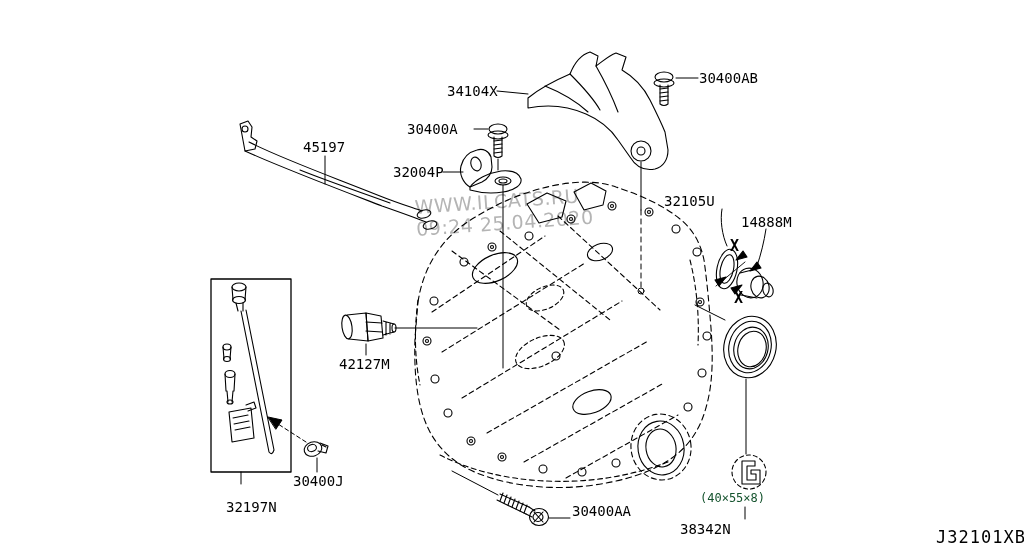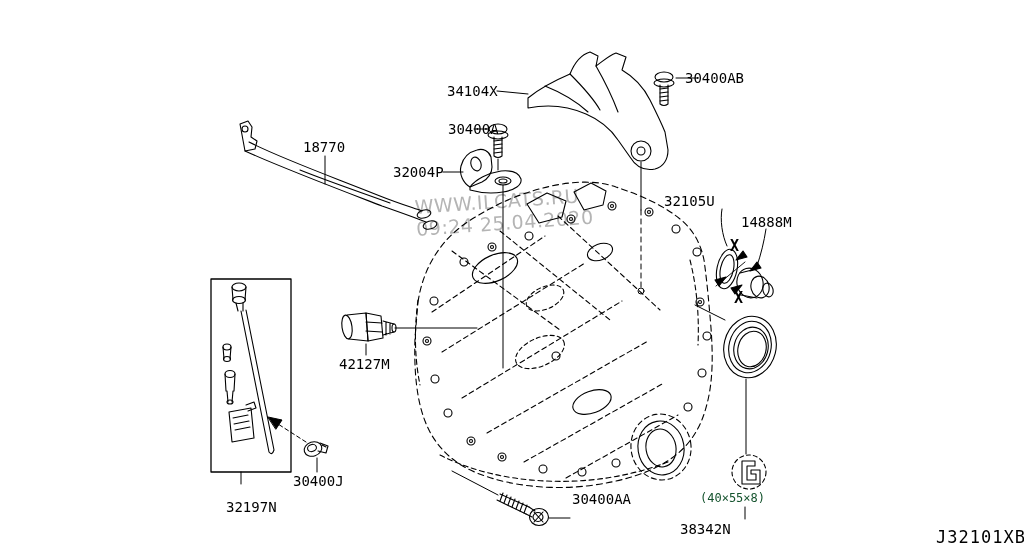--- a/index.html
+++ b/index.html
@@ -222,30 +222,30 @@
       <path d="M452 471 L 498 495"></path>
       <path d="M549 518 L 570 518"></path>
       <path d="M317 458 L 317 472"></path>
       <path d="M241 472 L 241 484"></path>
       <path d="M306 442 L 278 424" stroke-dasharray="4 3"></path>
       <polygon points="268,417 282,420 276,429" fill="#000"></polygon>
     </g>
   </svg>
 
   <div class="part-label" style="left:447px;top:84px">34104X</div>
-  <div class="part-label" style="left:685px;top:71px">30400AB</div>
-  <div class="part-label" style="left:448px;top:122px">30400A</div>
-  <div class="part-label" style="left:303px;top:140px">18770</div>
+  <div class="part-label" style="left:699px;top:71px">30400AB</div>
+  <div class="part-label" style="left:407px;top:122px">30400A</div>
+  <div class="part-label" style="left:303px;top:140px">45197</div>
   <div class="part-label" style="left:393px;top:165px">32004P</div>
   <div class="part-label" style="left:664px;top:194px">32105U</div>
   <div class="part-label" style="left:741px;top:215px">14888M</div>
   <div class="part-label" style="left:339px;top:357px">42127M</div>
   <div class="part-label" style="left:226px;top:500px">32197N</div>
   <div class="part-label" style="left:293px;top:474px">30400J</div>
-  <div class="part-label" style="left:572px;top:492px">30400AA</div>
+  <div class="part-label" style="left:572px;top:504px">30400AA</div>
   <div class="seal-size" style="left:700px;top:491px">(40×55×8)</div>
   <div class="part-label" style="left:680px;top:522px">38342N</div>
 
   <div class="x-mark" style="left:730px;top:239px">X</div>
   <div class="x-mark" style="left:734px;top:291px">X</div>
 
   <div class="code-label" style="left:936px;top:529px">J32101XB</div>
 
 </div>
 

